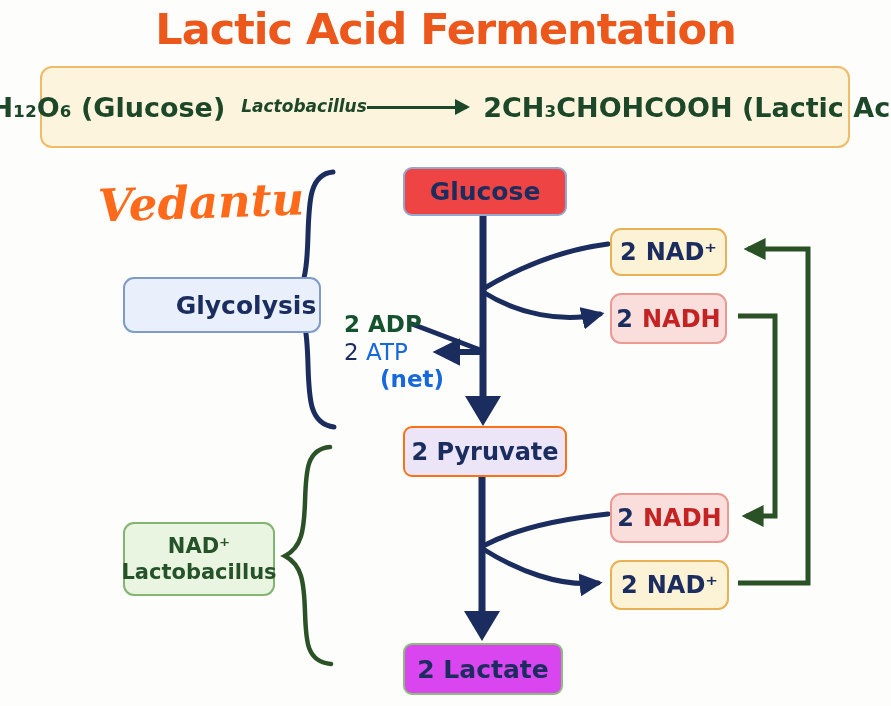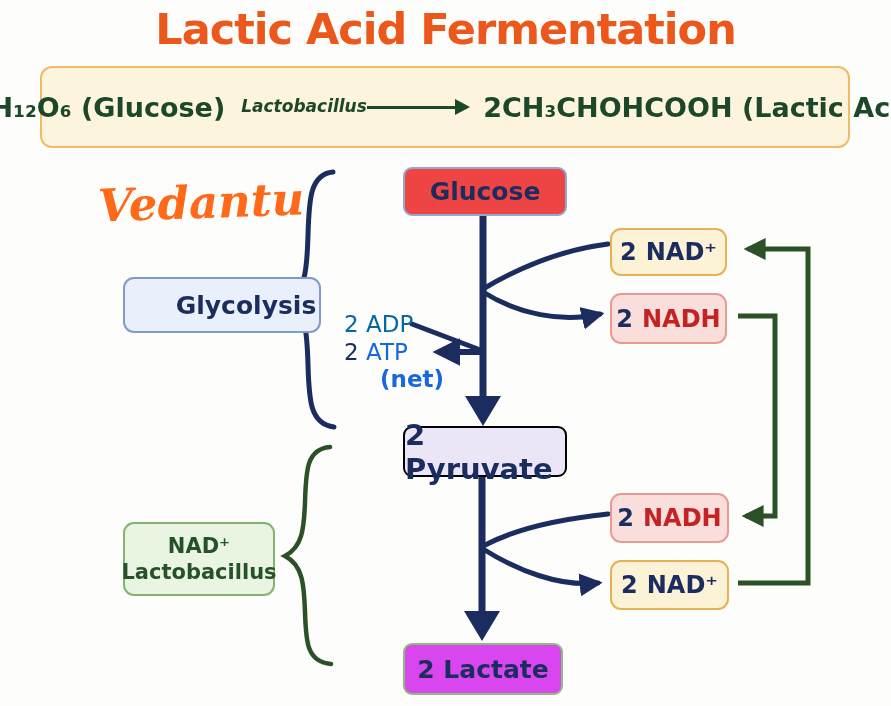--- a/index.html
+++ b/index.html
@@ -37,39 +37,39 @@
     font-family:"DejaVu Serif","Liberation Serif",serif;
     font-style:italic;font-weight:700;font-size:45px;
     color:#ff6a1a;transform:rotate(-2deg);
   }
   
   .node{
     z-index:2;display:flex;align-items:center;justify-content:center;
     font-weight:700;color:#1b2c5e;border-radius:9px;
   }
   .glucose{left:403px;top:167px;width:160px;height:45px;background:#ef4444;border:2px solid #92a9cd;font-size:25px;}
-  .pyruvate{left:403px;top:426px;width:160px;height:47px;background:#ece5f8;border:2px solid #000000;font-size:29px;}
+  .pyruvate{left:403px;top:426px;width:160px;height:47px;background:#ece5f8;border:2px solid #f97316;font-size:24px;}
   .lactate{left:403px;top:643px;width:156px;height:48px;background:#d946ef;border:2px solid #8cbe7a;font-size:25px;}
   .glycolysis{left:123px;top:277px;width:146px;height:52px;background:#e9f0fb;border:2px solid #7e9bc9;font-size:25px;border-radius:11px;padding-left:48px;}
   .nadregen{
     left:123px;top:522px;width:148px;height:70px;background:#e9f5e0;border:2px solid #84b471;
     font-size:21px;color:#26522a;flex-direction:column;line-height:1.25;border-radius:11px;
   }
   
   .cof{
     z-index:2;display:flex;align-items:center;justify-content:center;gap:9px;
     font-weight:700;font-size:24px;color:#1b2c5e;border-radius:11px;
   }
   .cof .red{color:#c42323;}
   .nad-top {left:610px;top:228px;width:113px;height:44px;background:#fcf2d5;border:2px solid #e7b155;}
   .nadh-top{left:610px;top:293px;width:113px;height:47px;background:#fadedb;border:2px solid #e99b93;}
   .nadh-bot{left:610px;top:493px;width:115px;height:46px;background:#fadedb;border:2px solid #e99b93;}
   .nad-bot {left:610px;top:560px;width:115px;height:46px;background:#fcf2d5;border:2px solid #e7b155;}
   
-  .adp{left:344px;top:311px;font-size:23px;font-weight:400;color:#0369a1;z-index:2;}
+  .adp{left:344px;top:311px;font-size:23px;font-weight:700;color:#14532d;z-index:2;}
   .atp{left:344px;top:339px;font-size:23px;font-weight:400;color:#1b2c5e;z-index:2;}
   .atp .blue{color:#1668dc;}
   .net{left:356px;top:366px;font-size:23px;font-weight:700;color:#1668dc;z-index:2;margin-left:24px;}
   
   svg.wires{position:absolute;left:0;top:0;z-index:1;}
 </style>
 </head>
 <body>
 
 <svg class="wires" width="891" height="706" viewBox="0 0 891 706">

